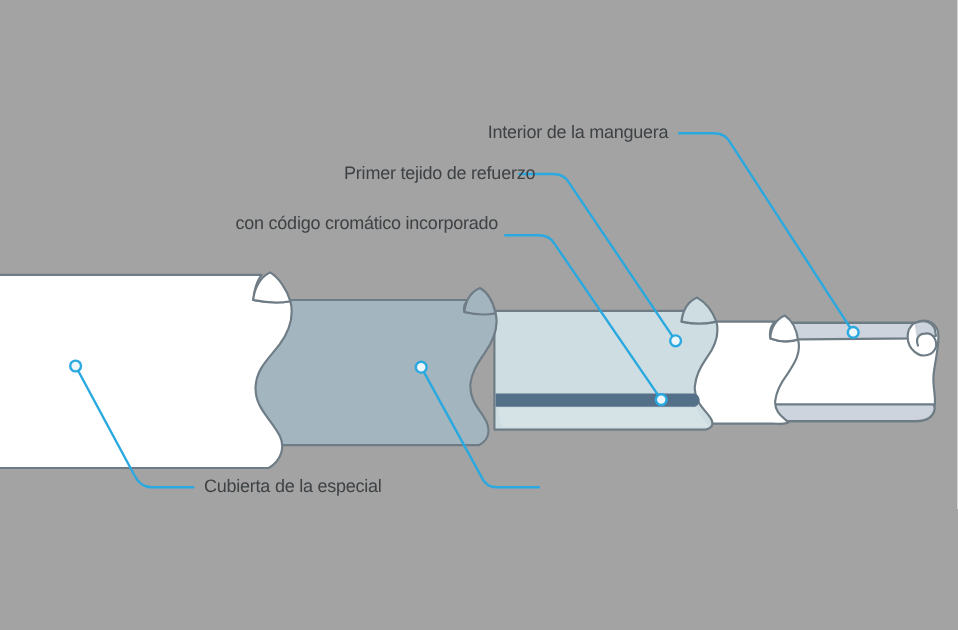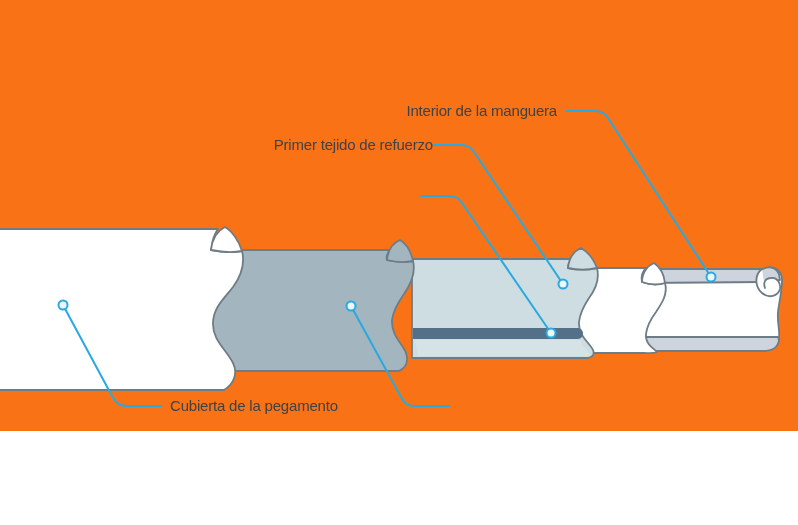--- a/index.html
+++ b/index.html
@@ -1,19 +1,19 @@
 <!DOCTYPE html>
 <html><head>
 <meta charset="utf-8">
 <style>
   html,body{margin:0;padding:0;background:#ffffff;}
   .stage{
     position:relative;
-    width:798px;height:431px;
-    background:#f97316;
+    width:798px;height:525px;
+    background:#a3a3a3;
     overflow:hidden;
     font-family:"Liberation Sans", sans-serif;
   }
   .stage svg{position:absolute;left:0;top:0;}
   .label{
     position:absolute;
     font-size:15px;
     line-height:18px;
     color:#3e4245;
     letter-spacing:-0.2px;
@@ -80,25 +80,26 @@
       <circle cx="563" cy="284" r="4.5" fill="#edf6fb"></circle>
       <circle cx="551" cy="333" r="4.5" fill="#edf6fb"></circle>
       <circle cx="711" cy="277" r="4.5" fill="#edf6fb"></circle>
     </g>
   </svg>
 
   <div class="label right" style="top:102px; right:241px;">
     <span>Interior de la manguera</span>
   </div>
 
-  <div class="label right" style="top:136px; right:365px;text-align:center;">
+  <div class="label right" style="top:136px; right:352px;text-align:center;">
     <span>Primer tejido de refuerzo</span>
   </div>
 
   <div class="label right two-line" style="top:176px; right:383px;">
+    <div>con código cromático incorporado</div>
   </div>
 
   <div class="label" style="top:397px; left:170px;">
-    <span>Cubierta de la pegamento</span>
+    <span>Cubierta de la especial</span>
   </div>
 
 
 </div>
 
 </body></html>

